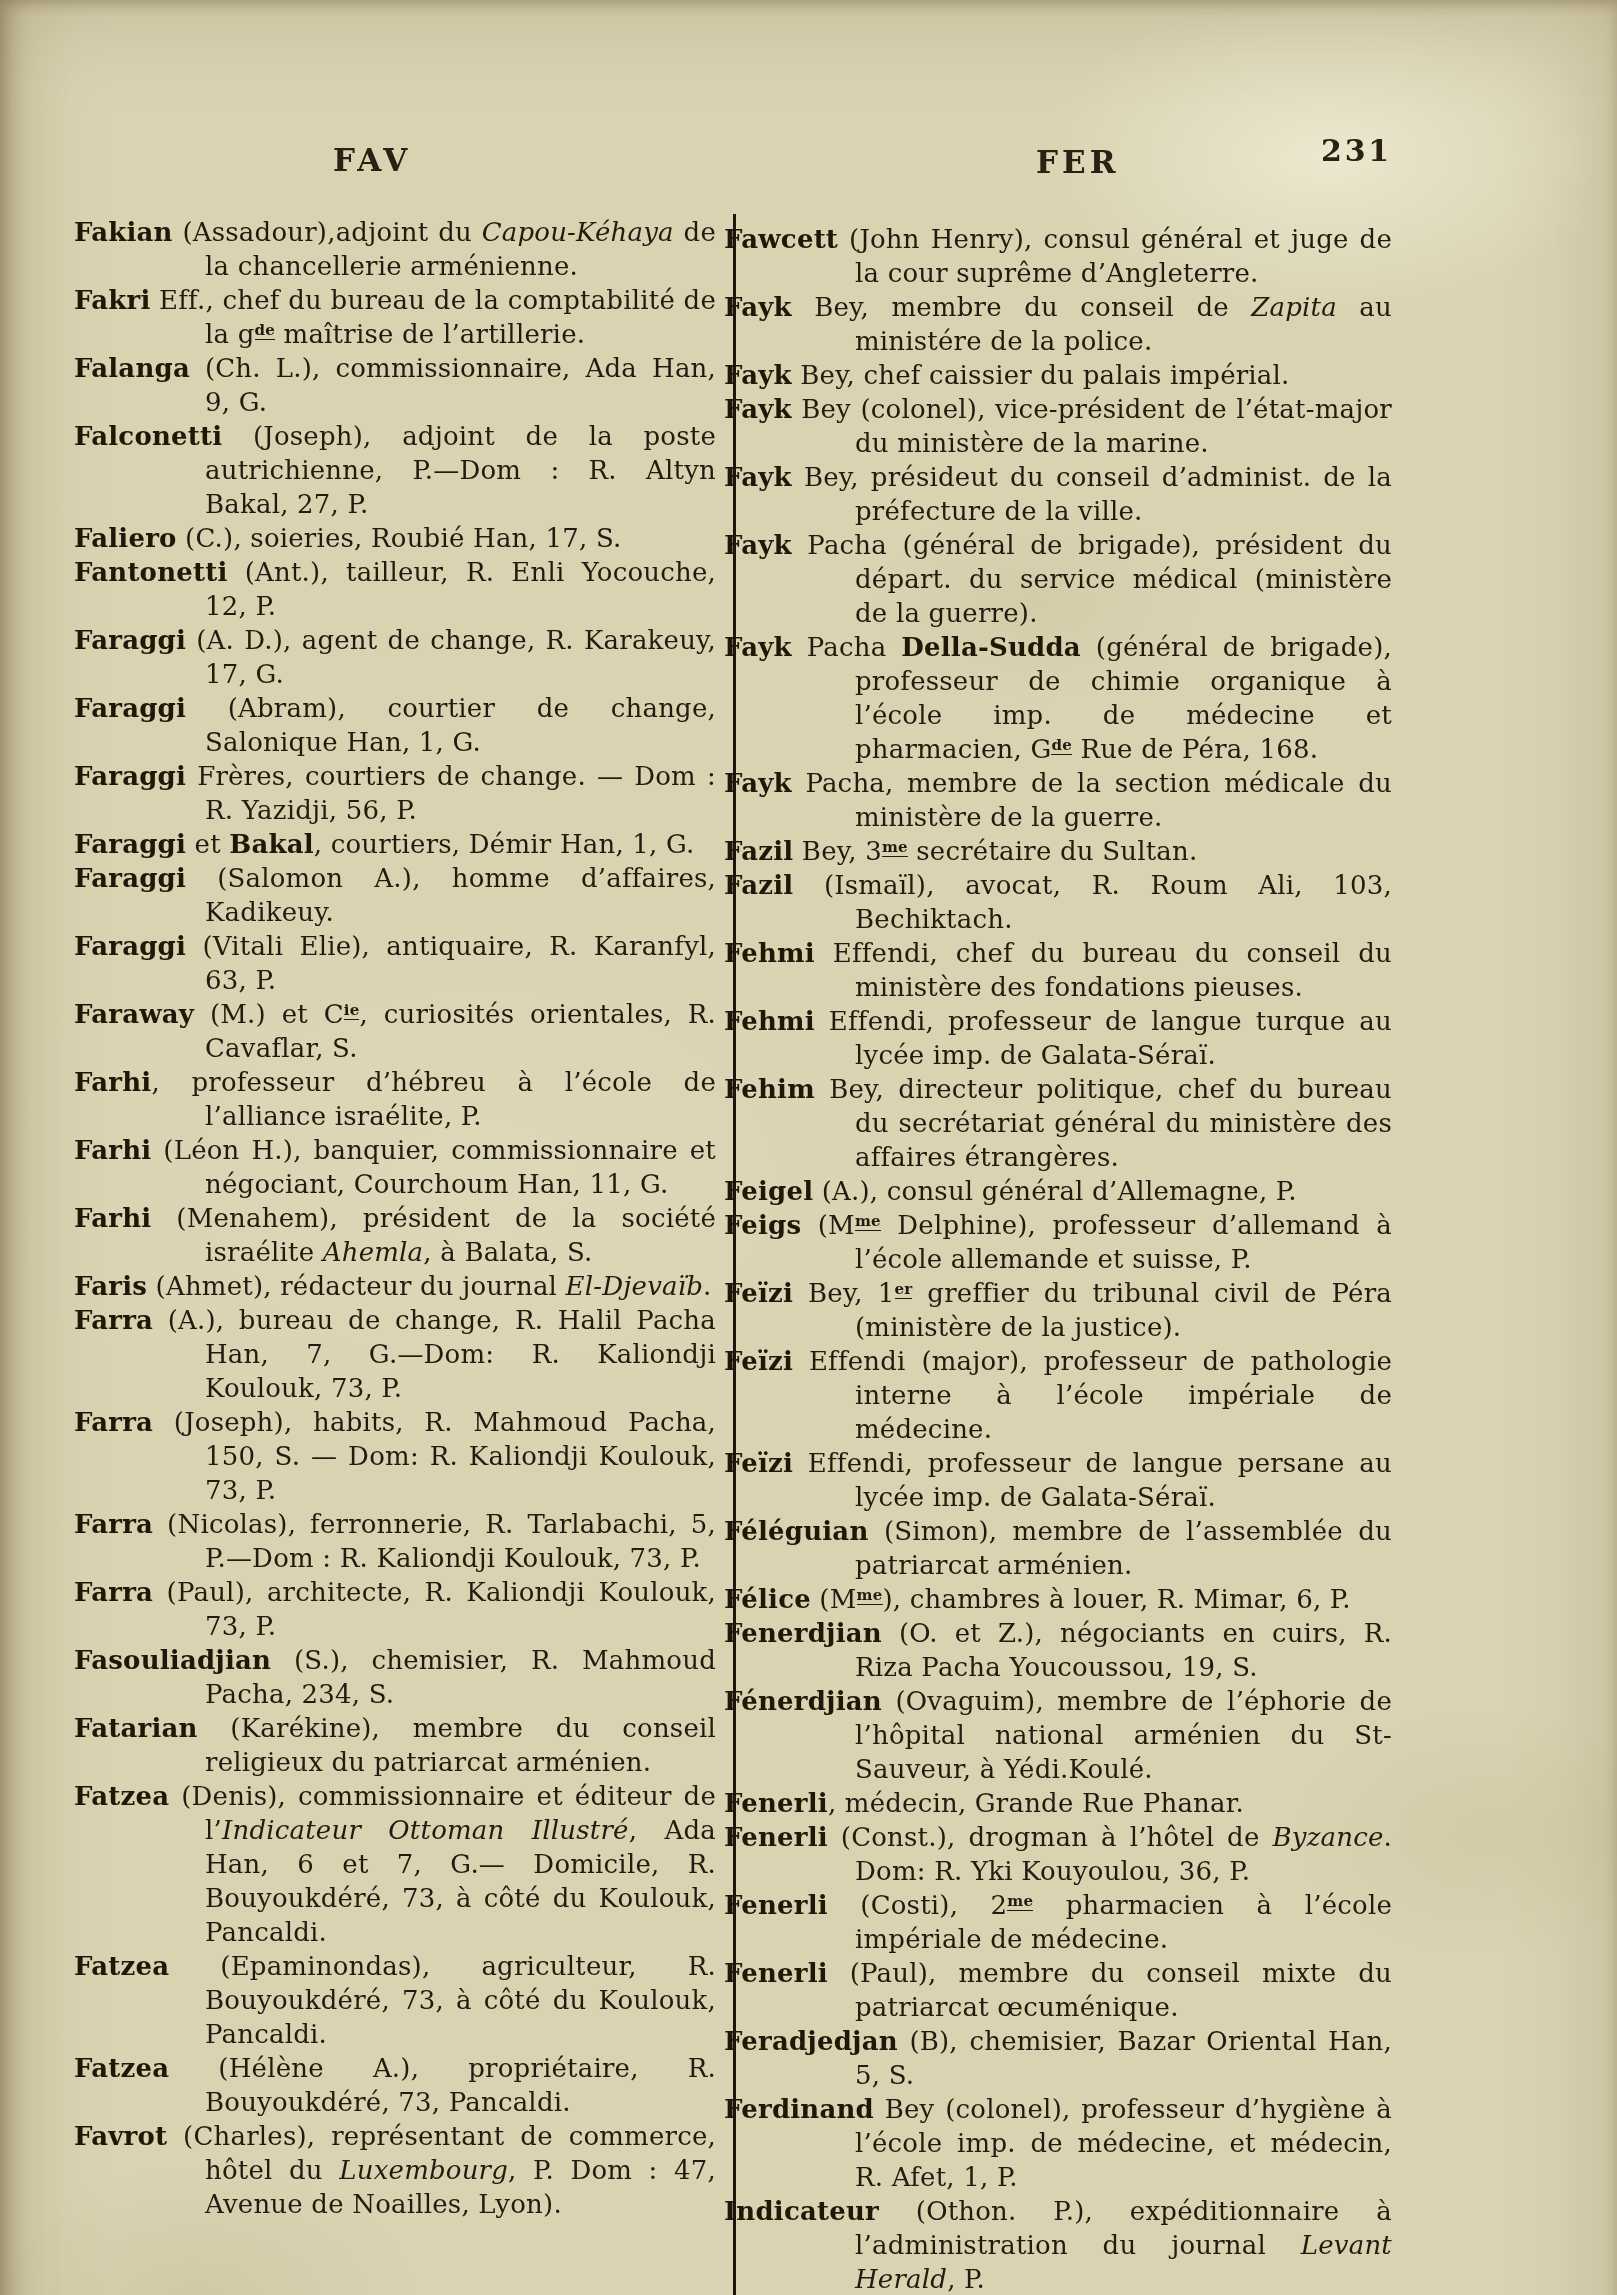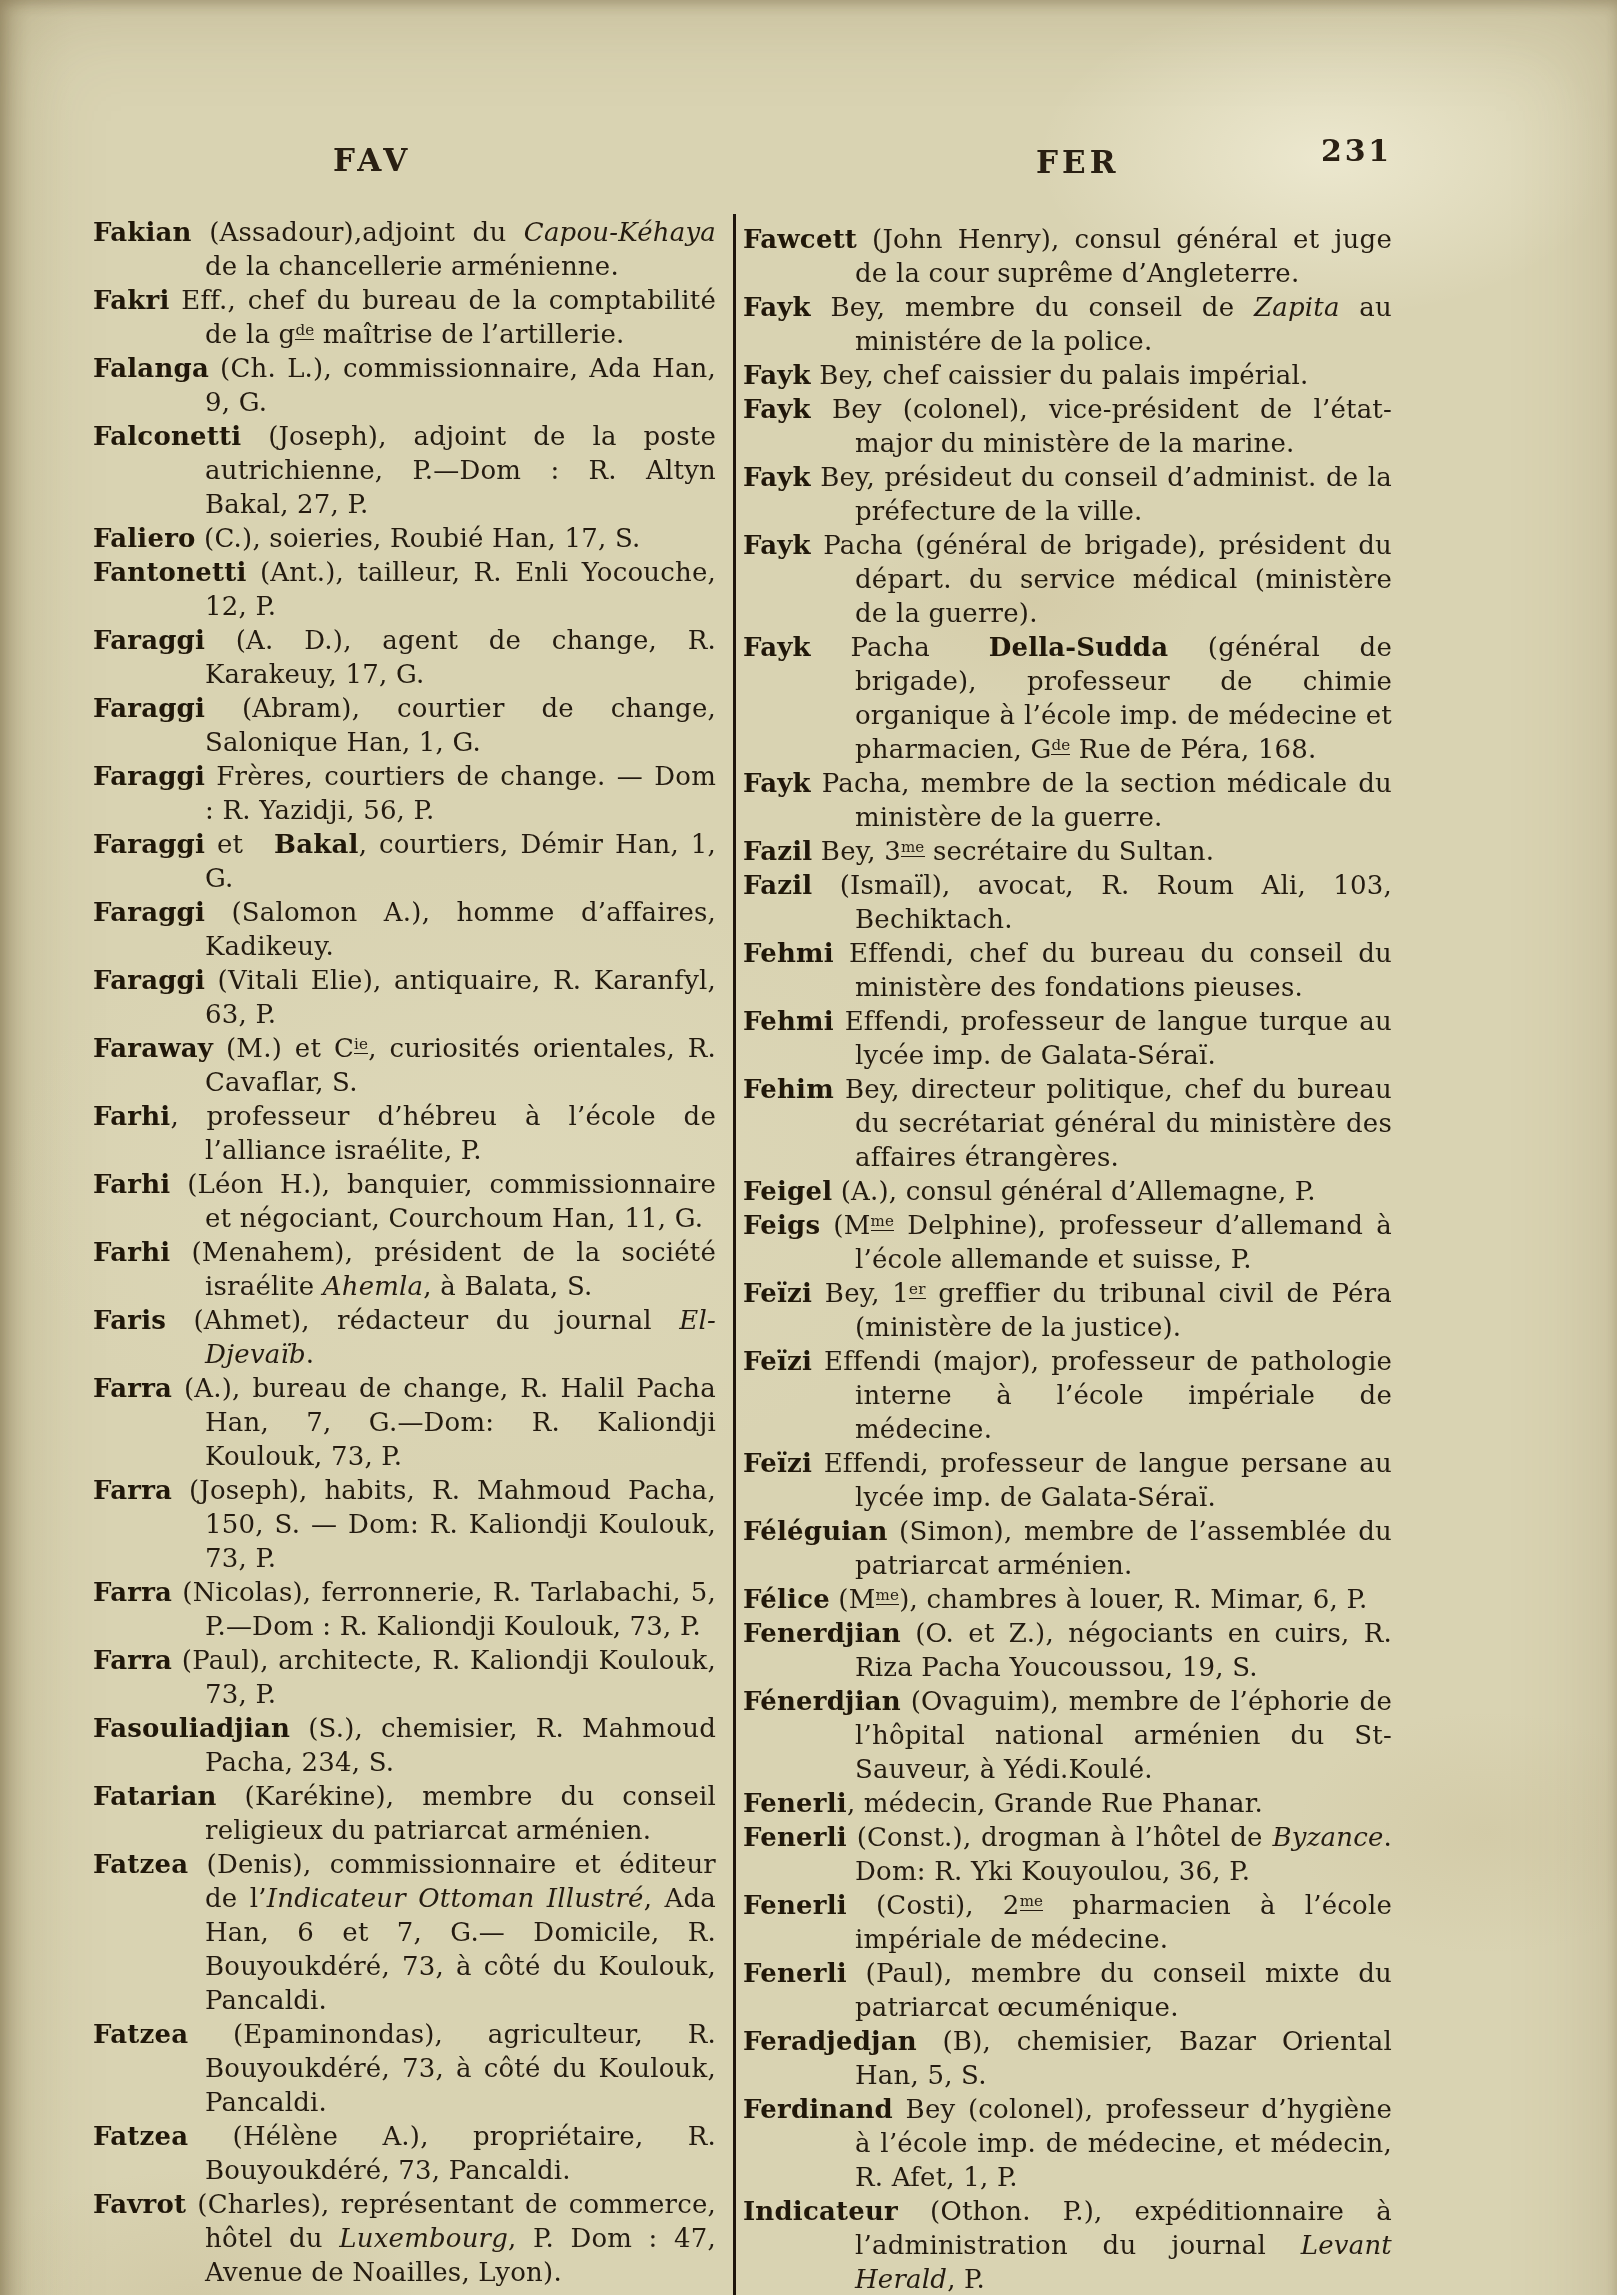--- a/index.html
+++ b/index.html
@@ -52,28 +52,29 @@
     line-height:34px;
     letter-spacing:0.2px;
   }
   .col.left{left:74px;top:215px;width:642px;}
   .col.right{left:724px;top:222px;width:668px;}
   .col p.entry{
     margin:0;
     padding-left:131px;
     text-indent:-131px;
   }
-  .col b{font-weight:bold;color:#201709;margin-left:19px;}
+  .col b{font-weight:bold;color:#201709;}
   .col i{font-style:italic;}
   .col sup{
     font-size:58%;
     vertical-align:0.55em;
     line-height:0;
     border-bottom:1.4px solid currentColor;
     padding-bottom:0.5px;
+    font-weight:bold;
   }
 </style>
 </head>
 <body>
 
 <div class="page">
   <div class="running-head left">FAV</div>
   <div class="running-head right">FER</div>
   <div class="page-number">231</div>
 

